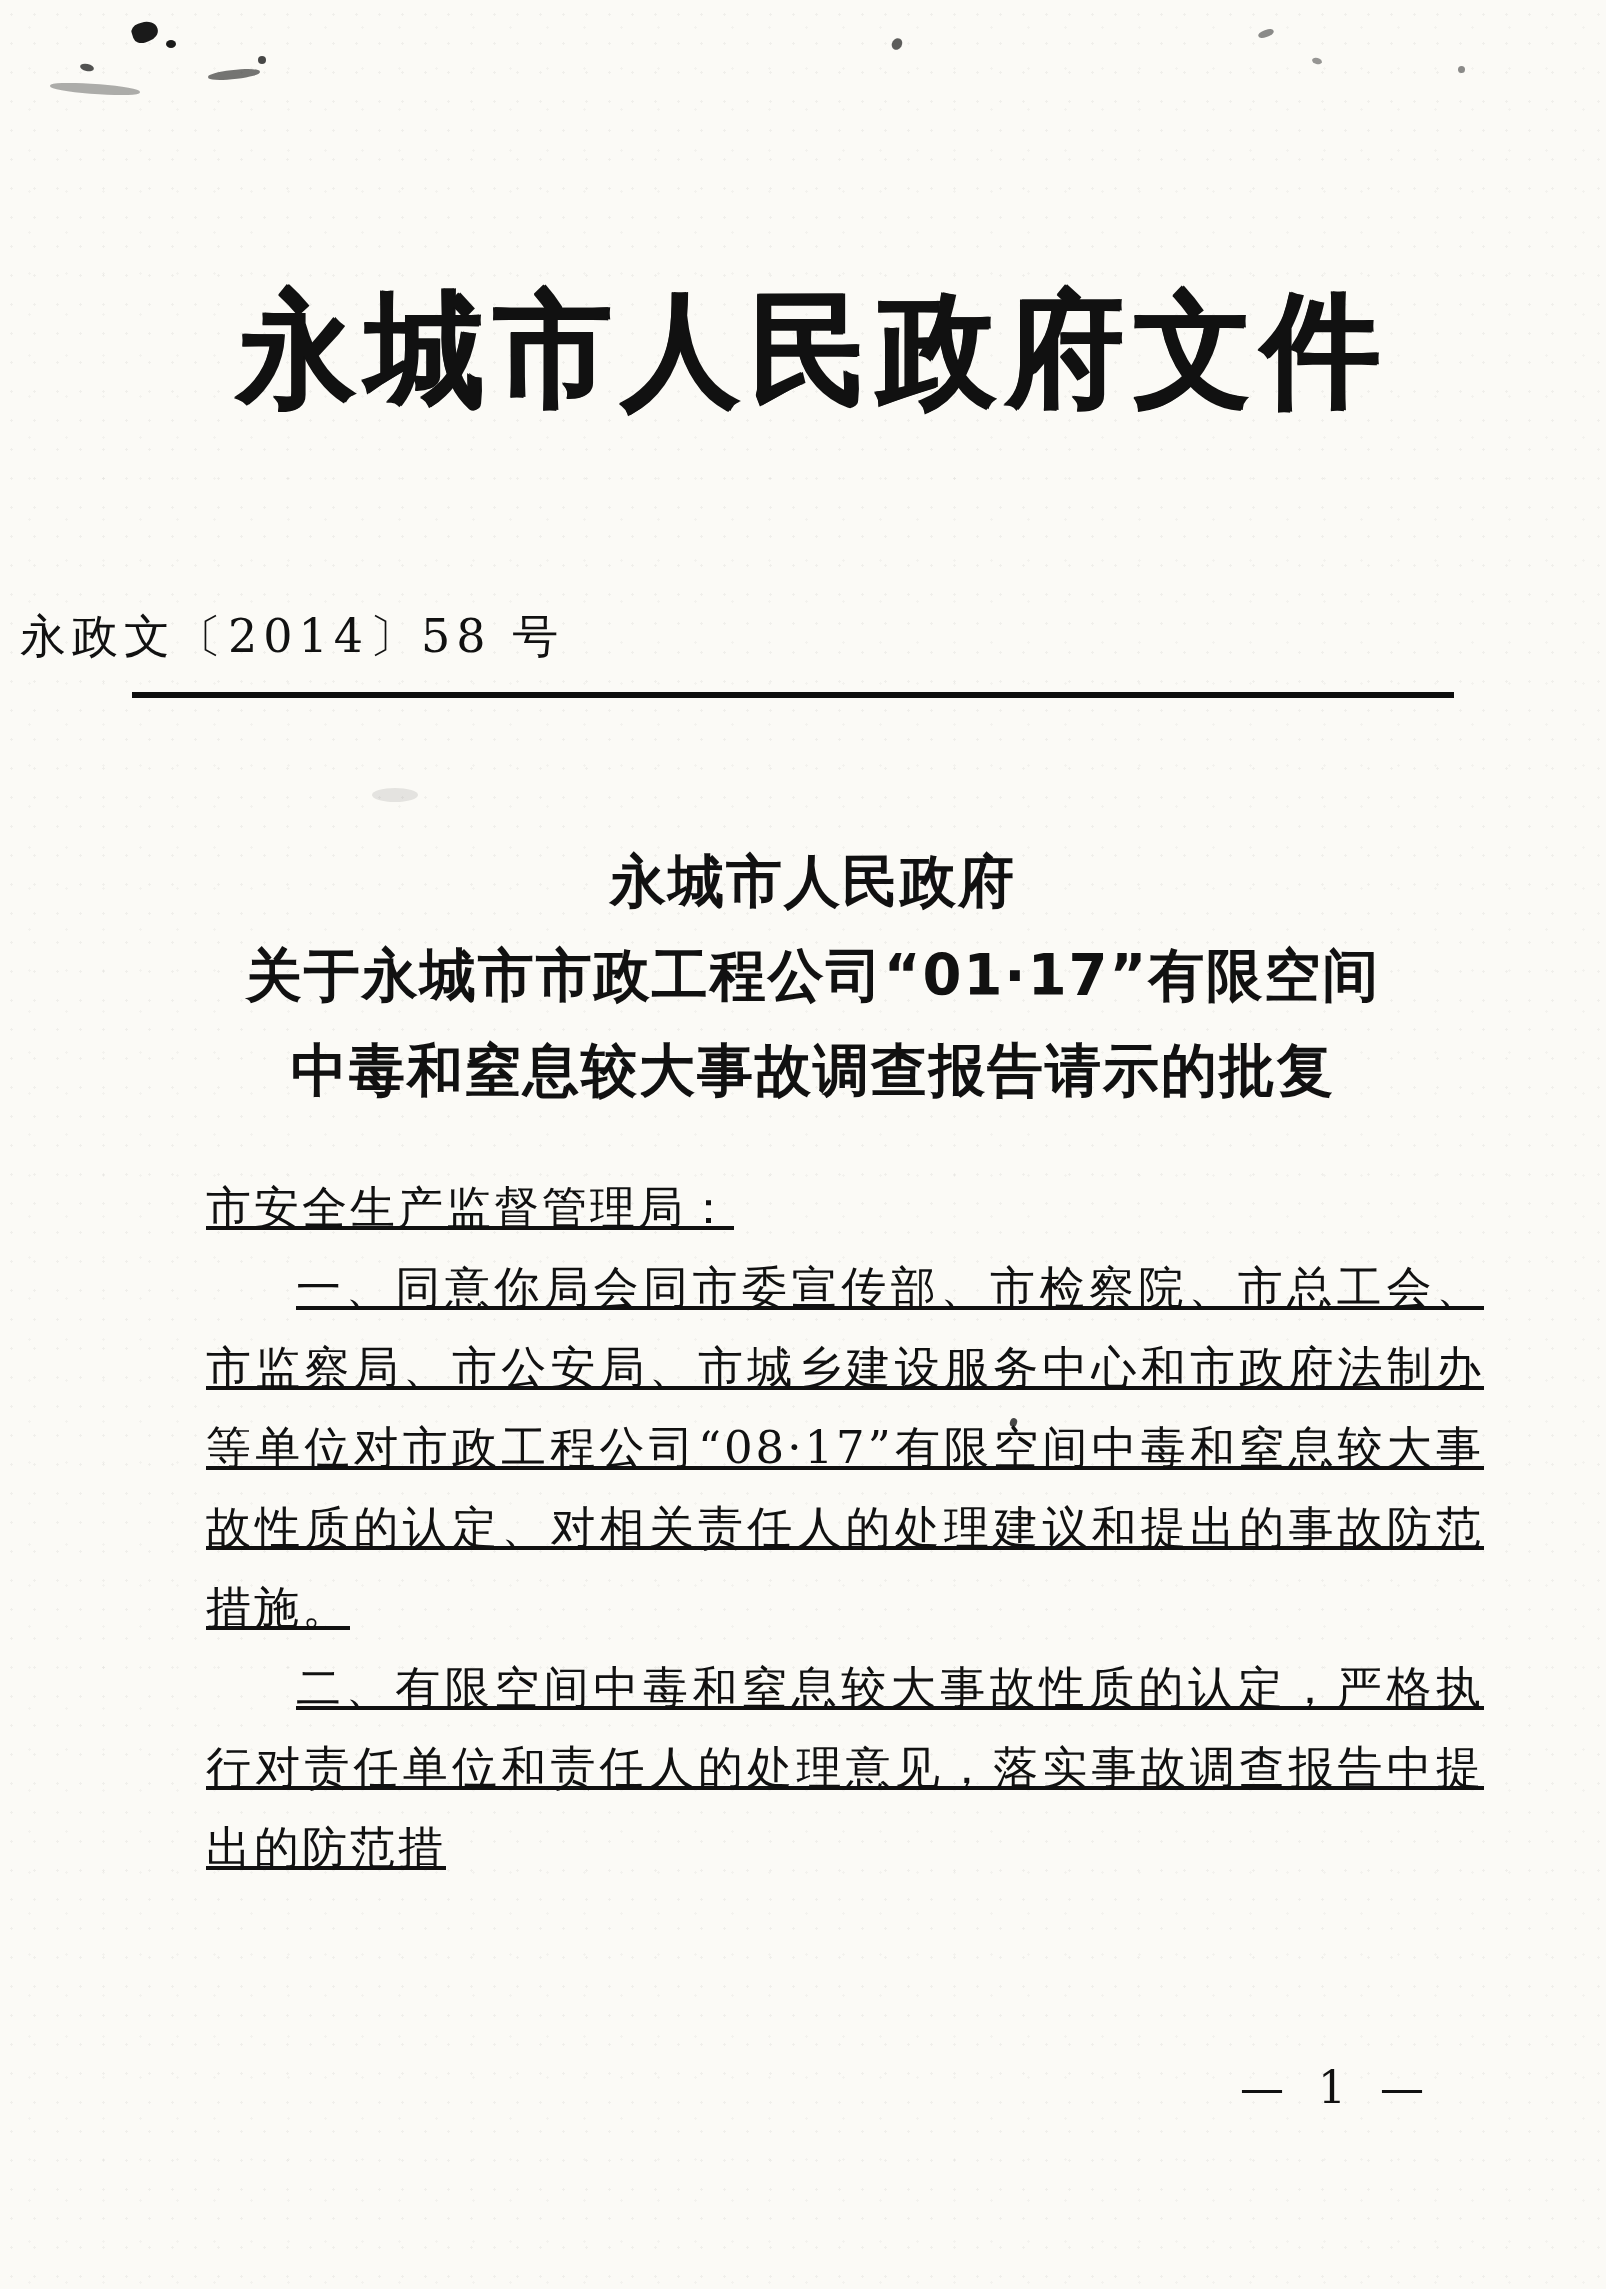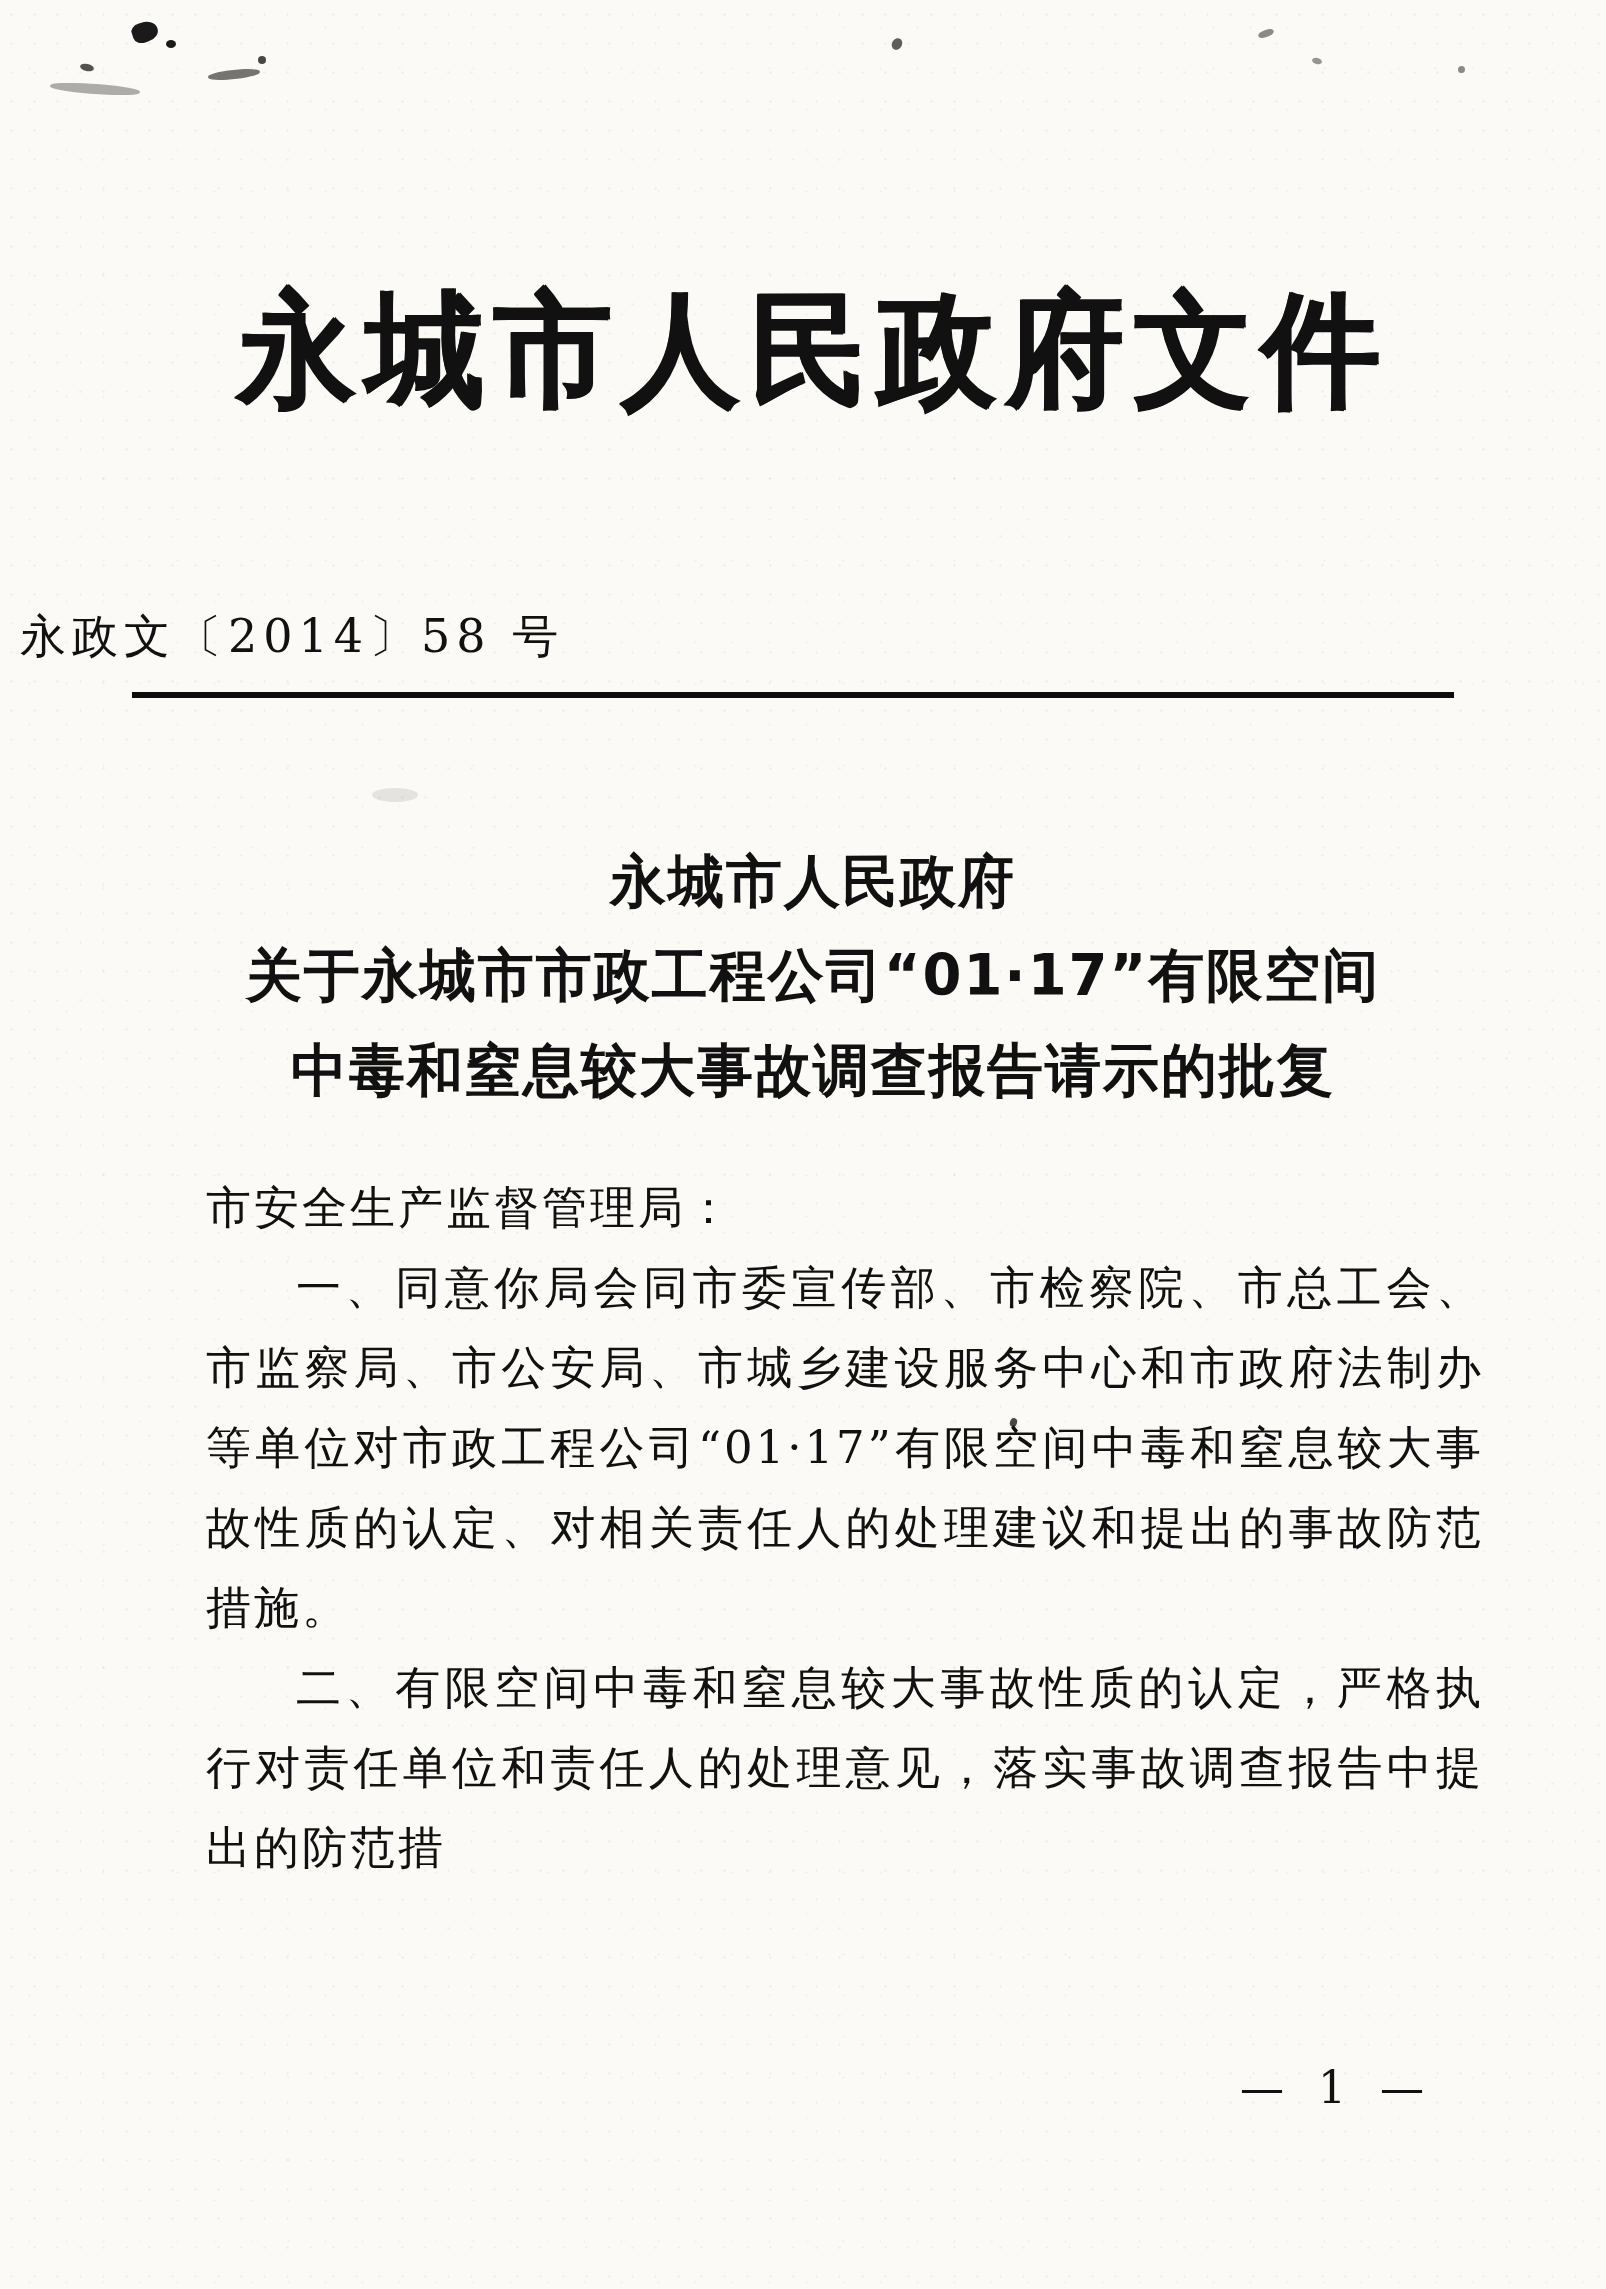--- a/index.html
+++ b/index.html
@@ -66,20 +66,21 @@
     transform: scaleY(1.02);
   }
 
   
   .body-text {
     position: absolute; left: 186px; top: 1168px; width: 1278px;
     font-family: "DejaVu Serif", serif;
     font-size: 45px; line-height: 80px;
     letter-spacing: 3px;
     text-align: justify;
+    text-decoration: underline;
   }
   .body-text p { margin: 0; text-indent: 2em; }
   .salutation { text-indent: 0 !important; }
 
   .page-number {
     position: absolute; right: 172px; top: 2062px;
     font-size: 44px; letter-spacing: 10px;
     font-family: "DejaVu Serif", serif;
     white-space: nowrap;
   }
@@ -109,19 +110,19 @@
   <div class="rule"></div>
 
   <div class="doc-title">
     <div>永城市人民政府</div>
     <div>关于永城市市政工程公司“01·17”有限空间</div>
     <div>中毒和窒息较大事故调查报告请示的批复</div>
   </div>
 
   <div class="body-text">
     <p class="salutation">市安全生产监督管理局：</p>
-    <p>一、同意你局会同市委宣传部、市检察院、市总工会、市监察局、市公安局、市城乡建设服务中心和市政府法制办等单位对市政工程公司“01·17”有限空间中毒和窒息较大事故性质的认定、对相关责任人的处理建议和提出的事故防范措施。</p>
+    <p>一、同意你局会同市委宣传部、市检察院、市总工会、市监察局、市公安局、市城乡建设服务中心和市政府法制办等单位对市政工程公司“08·17”有限空间中毒和窒息较大事故性质的认定、对相关责任人的处理建议和提出的事故防范措施。</p>
     <p>二、有限空间中毒和窒息较大事故性质的认定，严格执行对责任单位和责任人的处理意见，落实事故调查报告中提出的防范措</p>
   </div>
 
   <div class="page-number">— 1 —</div>
 
 </div>
 
 </body></html>

